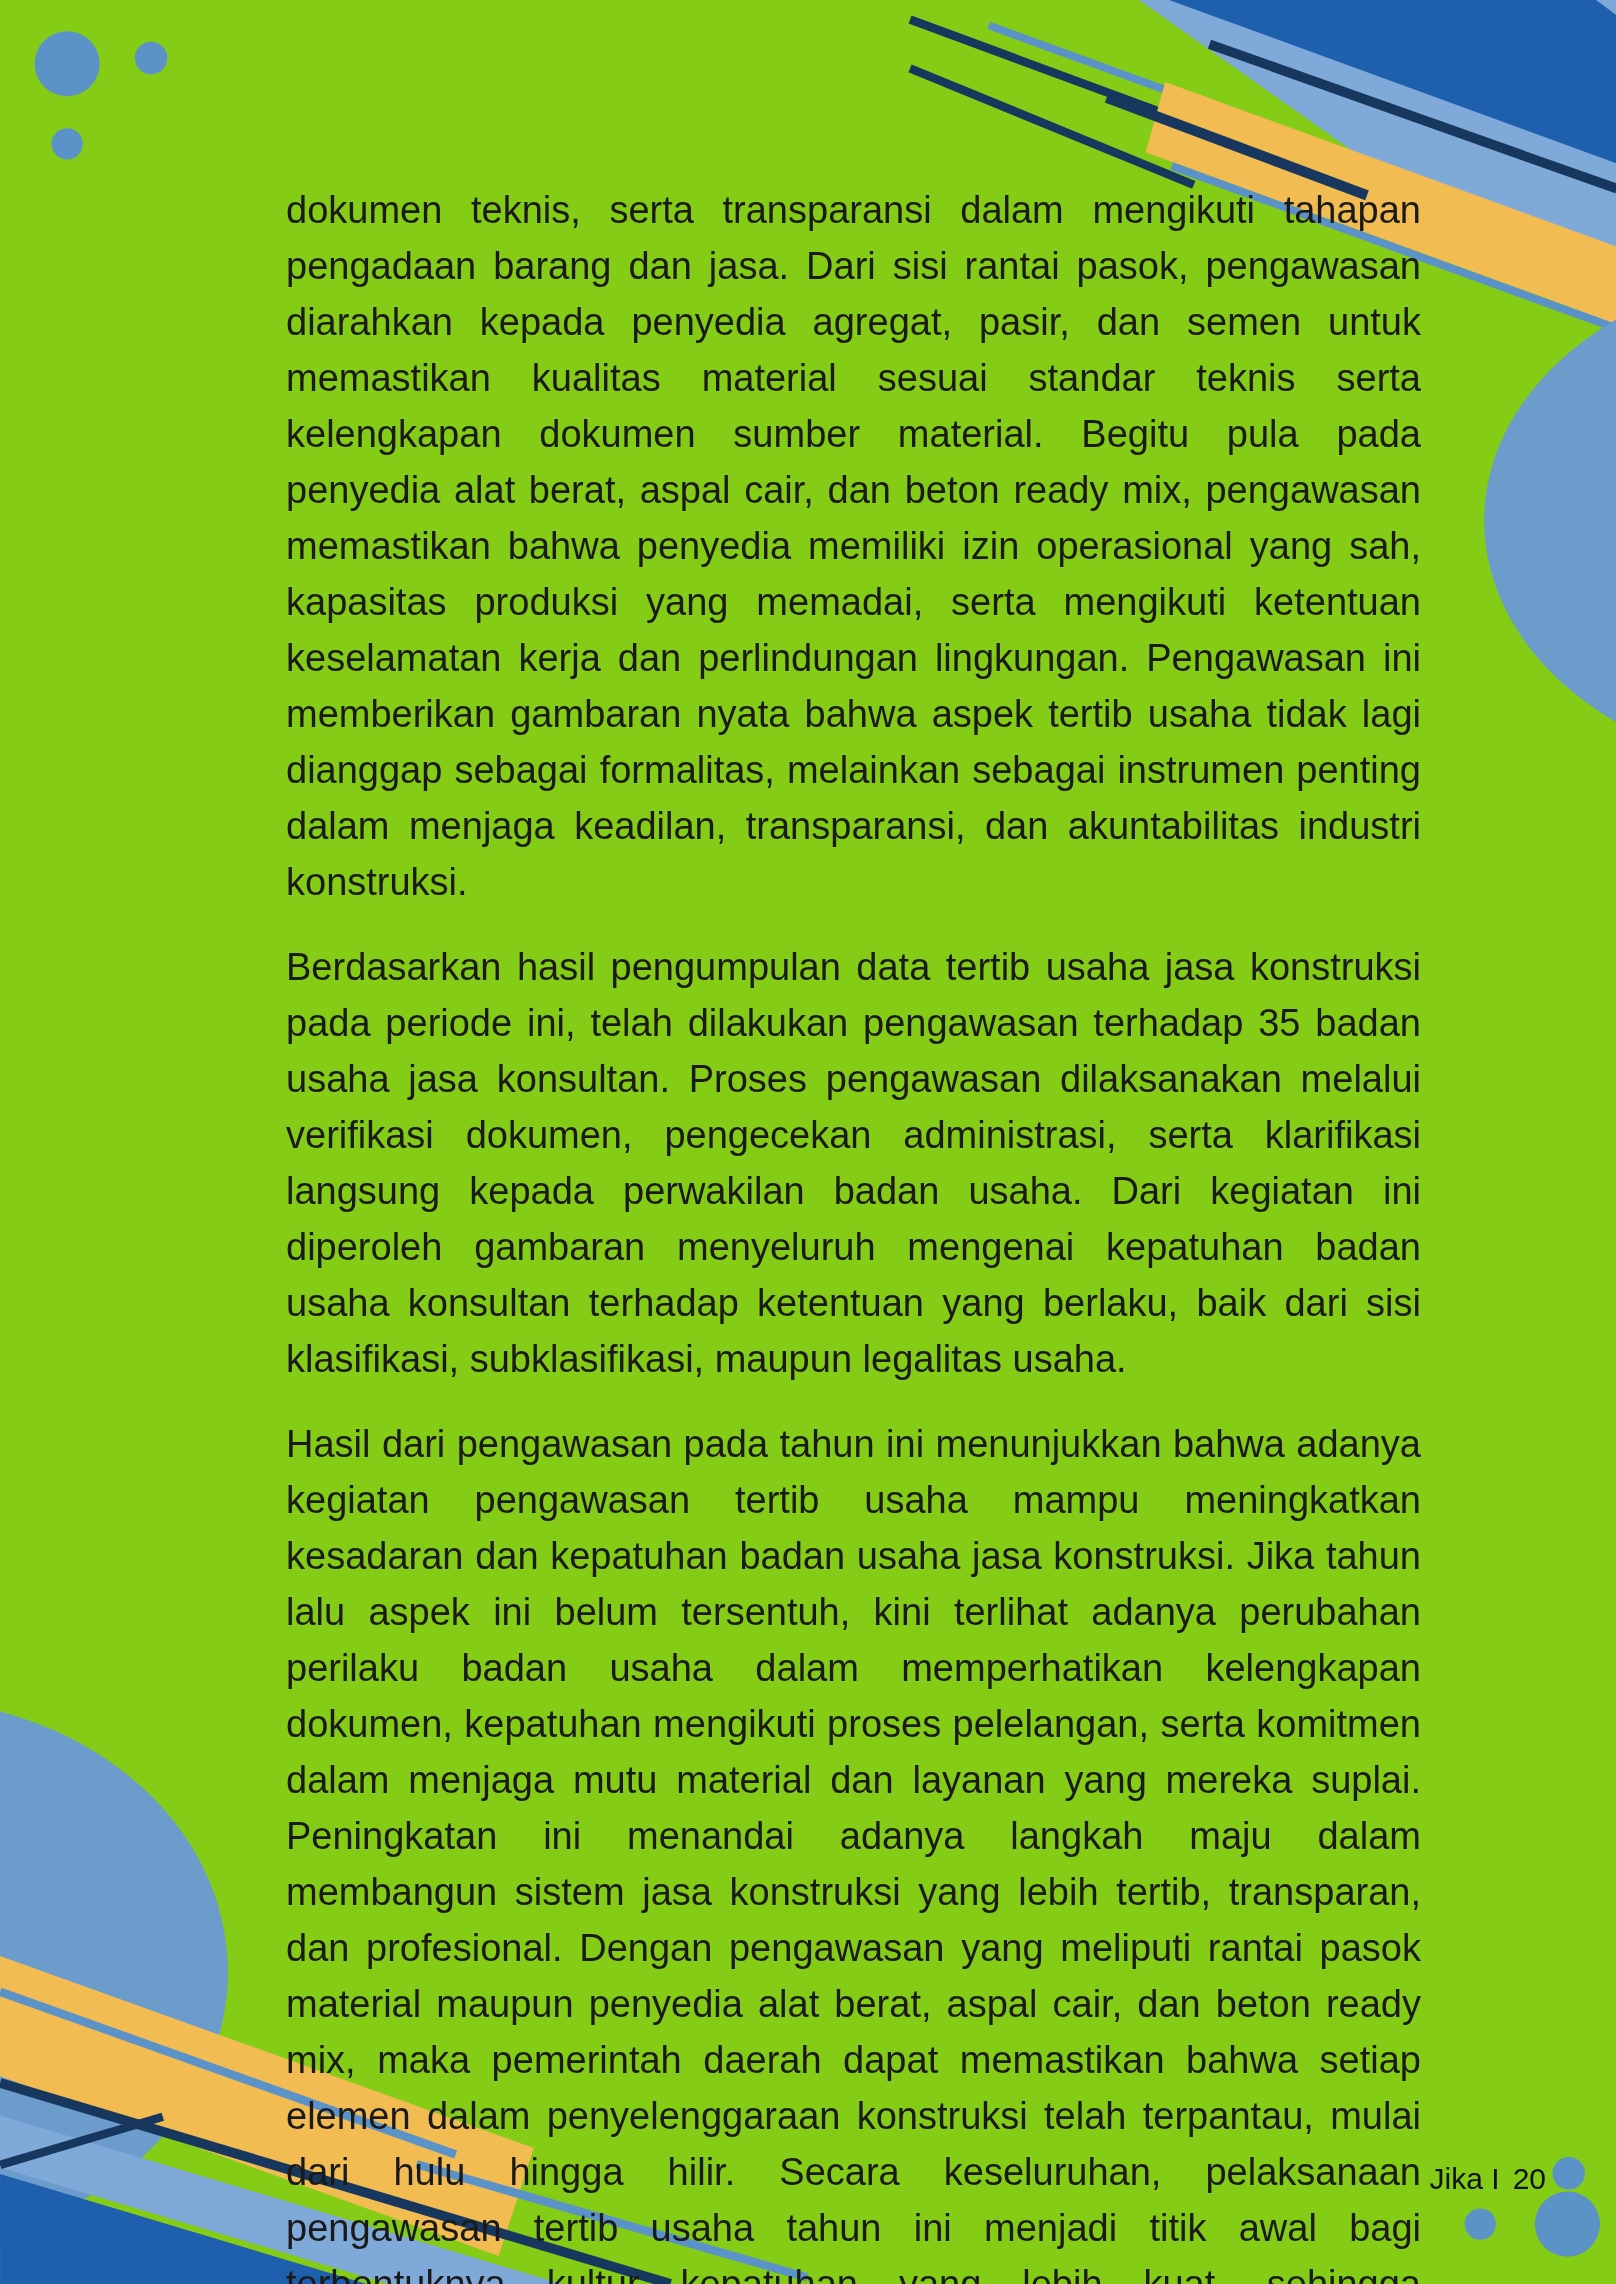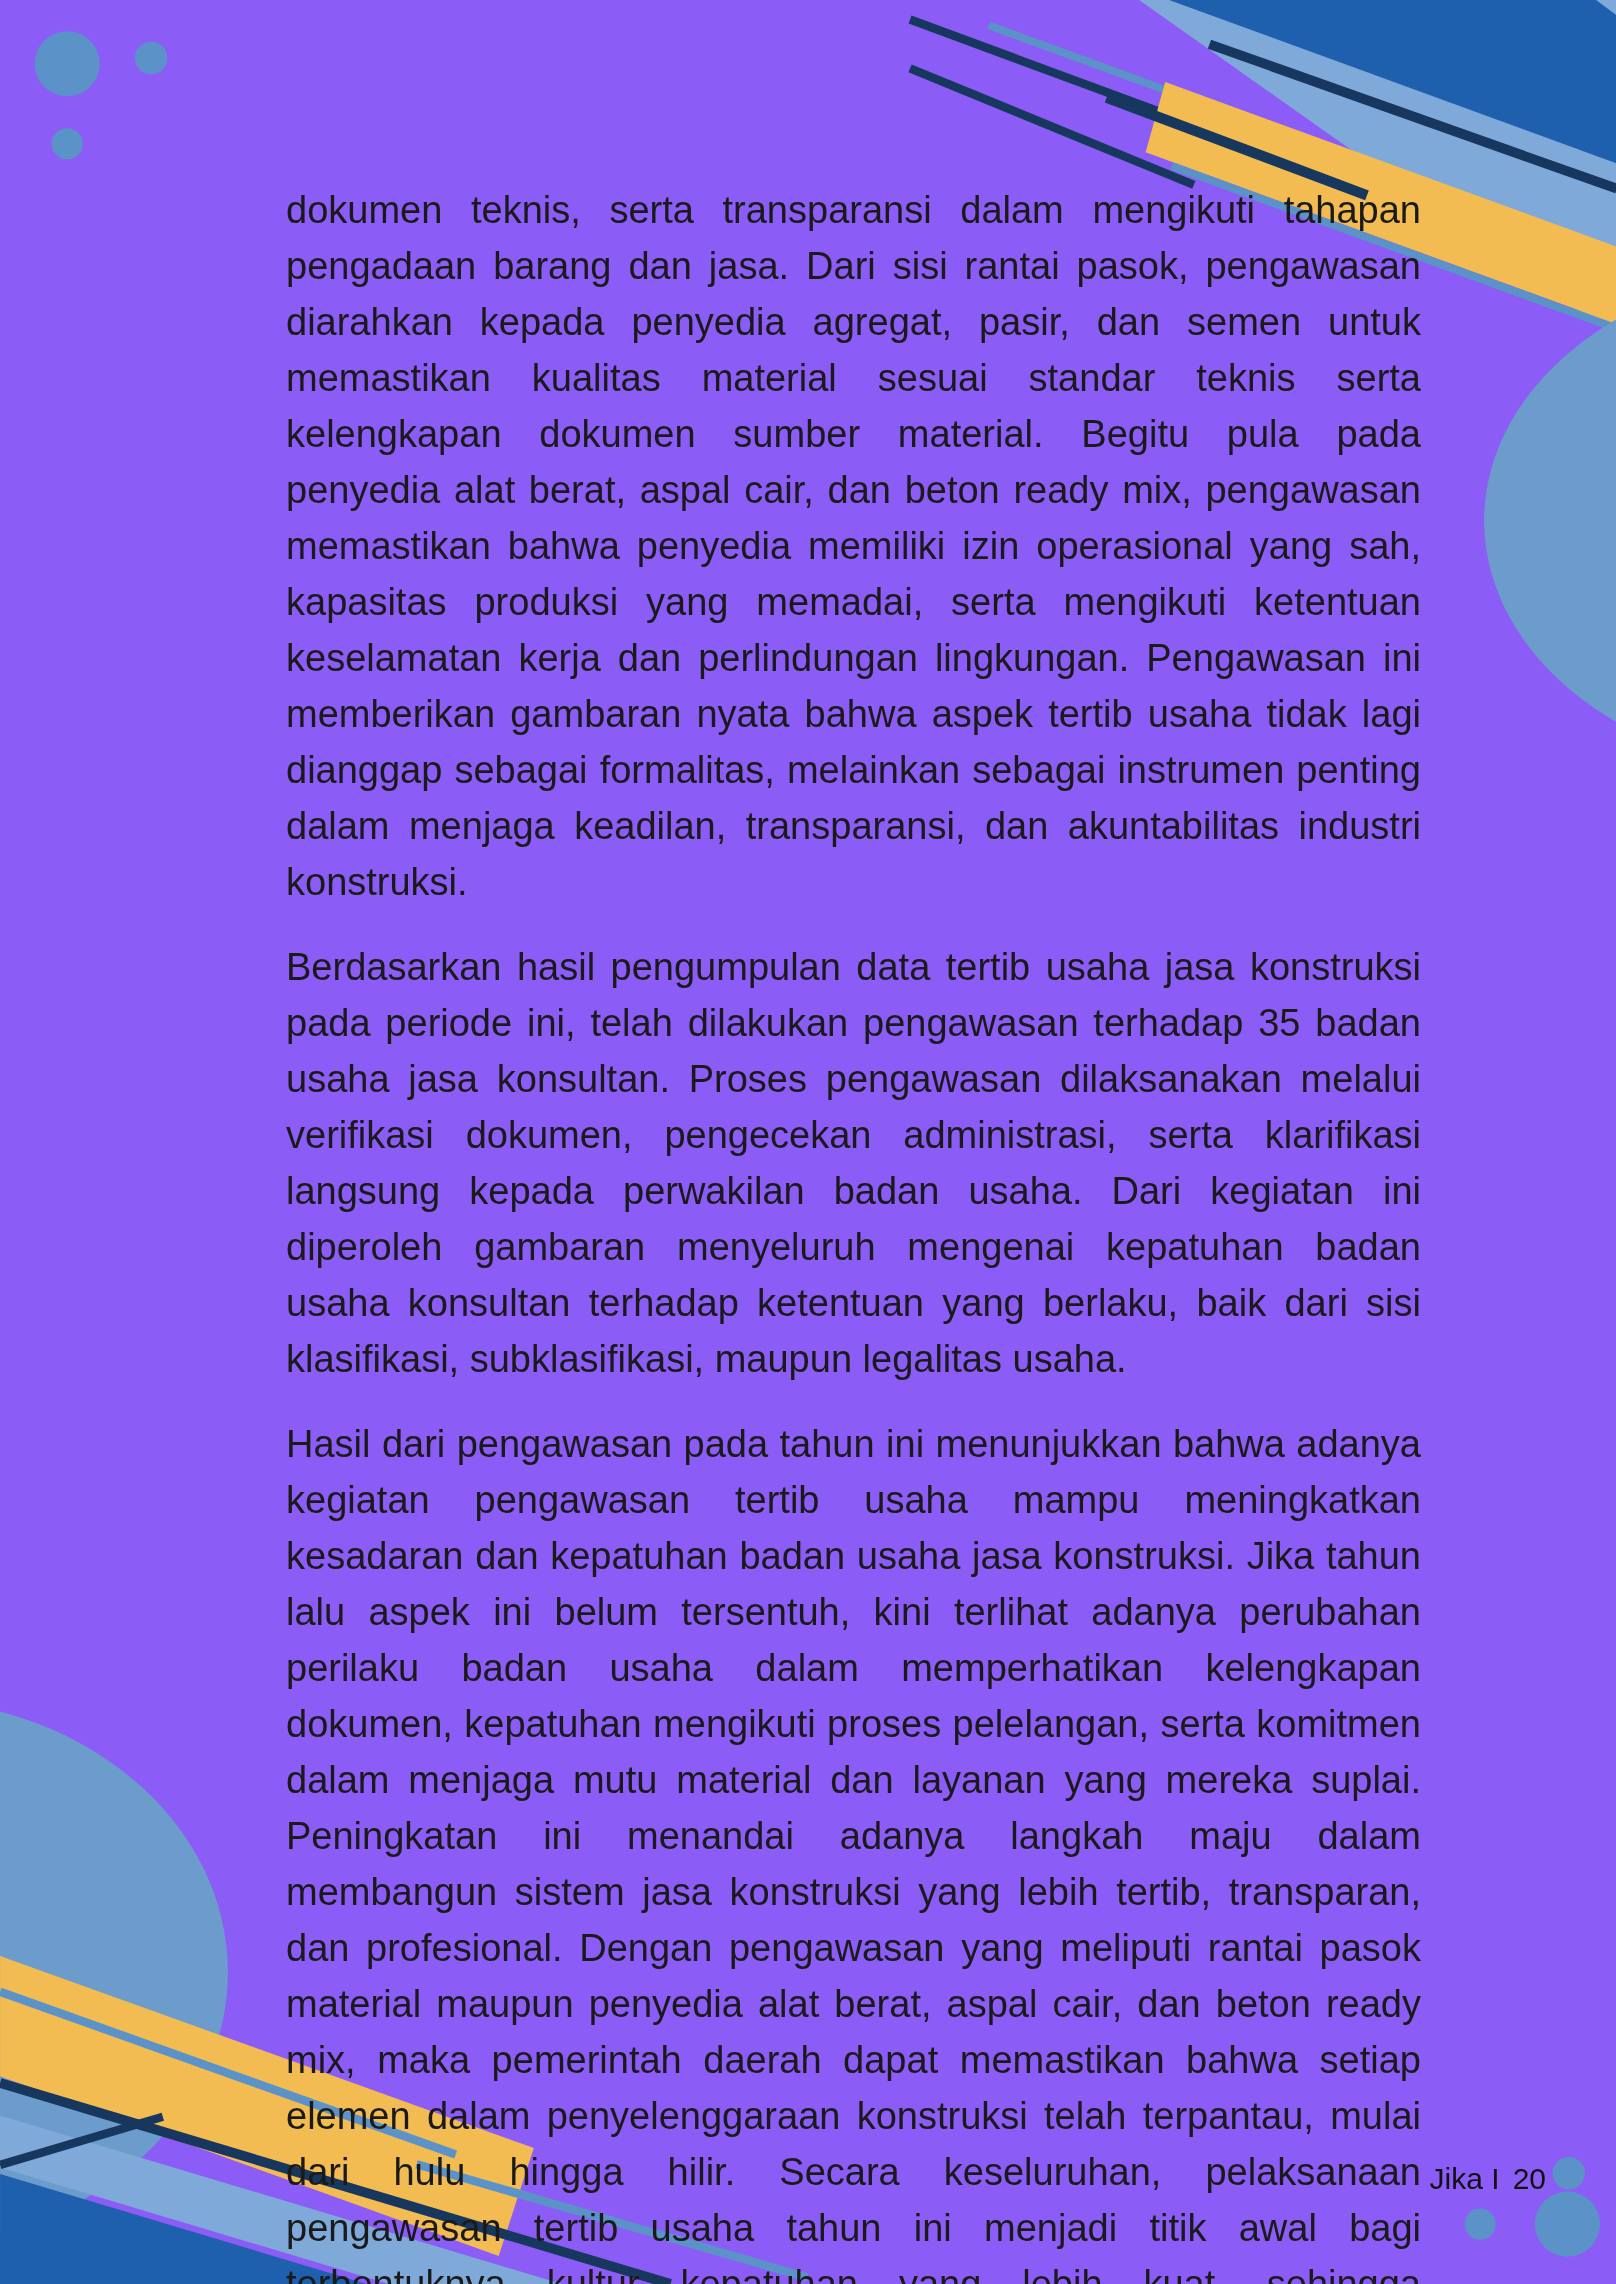--- a/index.html
+++ b/index.html
@@ -6,21 +6,21 @@
   body{
     width:1617px;height:2284px;
     background:#ffffff;
     font-family:"Liberation Sans","DejaVu Sans",sans-serif;
     position:relative;
     overflow:hidden;
   }
   .page{
     position:absolute;inset:0;
     width:1617px;height:2284px;
-    background:#8b5cf6;
+    background:#84cc16;
   }
   svg.decor{
     position:absolute;left:0;top:0;
     width:1617px;height:2284px;
     display:block;
   }
   .content{
     position:absolute;
     left:286px;top:182px;
     width:1135px;

